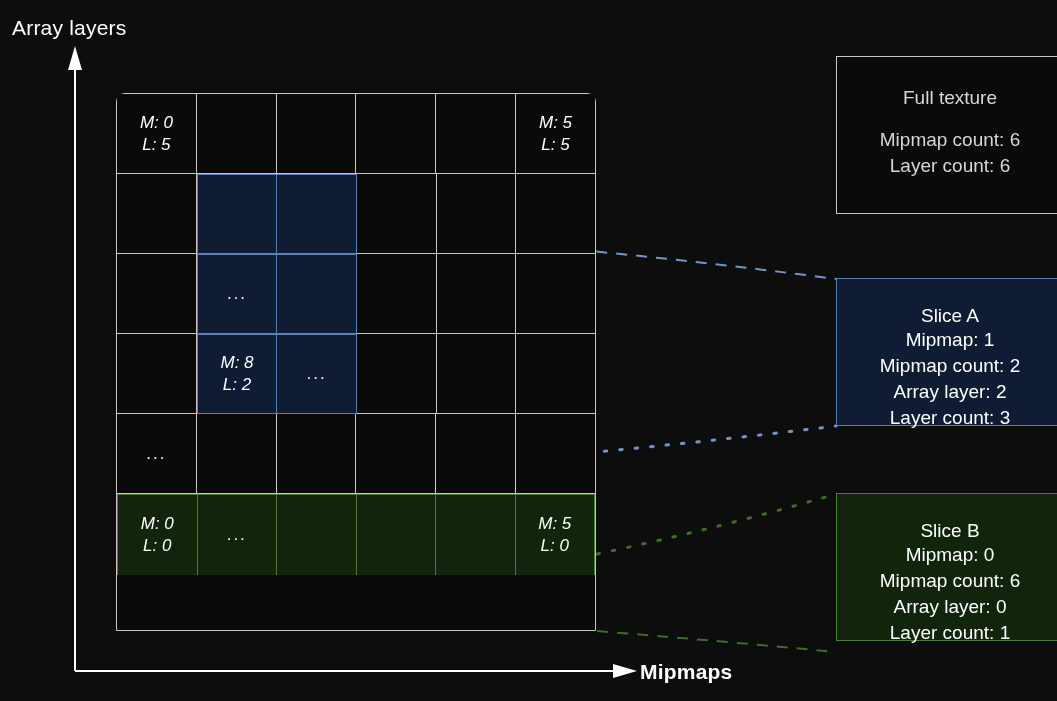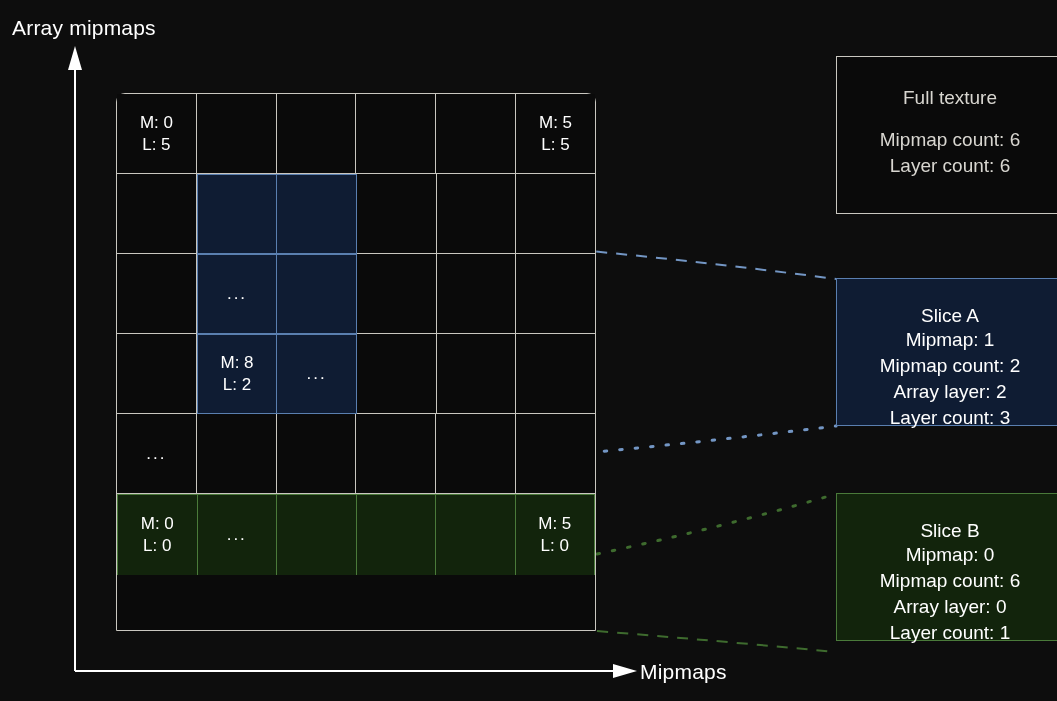--- a/index.html
+++ b/index.html
@@ -16,21 +16,21 @@
 
   
   .axis-label{
     position:absolute;
     font-size:21px;
     color:#ffffff;
     white-space:nowrap;
     letter-spacing:.2px;
   }
   #axis-y-label{left:12px;top:16px;}
-  #axis-x-label{left:640px;top:660px;}
+  #axis-x-label{left:640px;top:660px;font-weight:bold;}
 
   svg.overlay{position:absolute;left:0;top:0;width:1057px;height:701px;pointer-events:none;}
 
   
   #texture-box{
     position:absolute;
     left:116px;top:93px;
     width:480px;height:538px;
     border:1px solid #c9c7c0;
     border-radius:9px 9px 0 0;
@@ -86,21 +86,21 @@
 
   .cell.green{
     background:#12240c;
     border-right-color:#4a7a3a;
     border-bottom:1px solid #4a7a3a;
     border-top:1px solid #4a7a3a;
   }
   .cell.green.first{border-left:1px solid #4a7a3a;}
   .cell.green:last-child{border-right:1px solid #4a7a3a;}
 
-  .cell .lbl{white-space:pre-line;}
+  .cell .lbl{white-space:pre-line;font-style:italic;}
   .ellipsis{font-size:17px;letter-spacing:2px;color:#ffffff;}
 
   
   .info-box{
     position:absolute;
     box-sizing:border-box;
     text-align:center;
     padding-top:12px;
   }
   #info-full{
@@ -155,21 +155,21 @@
       <polygon points="637,671 613,664 613,678" fill="#ffffff"></polygon>
     </g>
 
     <path d="M 357 232 Q 600 248 836 279" fill="none" stroke="#7396c4" stroke-width="2" stroke-dasharray="11 9"></path>
     <path d="M 357 471 Q 600 455 836 426" fill="none" stroke="#7396c4" stroke-width="3" stroke-dasharray="2.5 13" stroke-linecap="round"></path>
 
     <path d="M 597 554 Q 720 528 836 494" fill="none" stroke="#3e6b2e" stroke-width="3" stroke-dasharray="2.5 13" stroke-linecap="round"></path>
     <path d="M 597 631 Q 720 641 836 652" fill="none" stroke="#3e6b2e" stroke-width="2" stroke-dasharray="11 9"></path>
   </svg>
 
-  <div class="axis-label" id="axis-y-label">Array mipmaps</div>
+  <div class="axis-label" id="axis-y-label">Array layers</div>
   <div class="axis-label" id="axis-x-label">Mipmaps</div>
 
   <div id="texture-box">
     <div id="grid">
         <div class="grid-row">
           <div class="cell">
             <span class="lbl">M: 0
 L: 5</span>
           </div>
           <div class="cell"></div>

